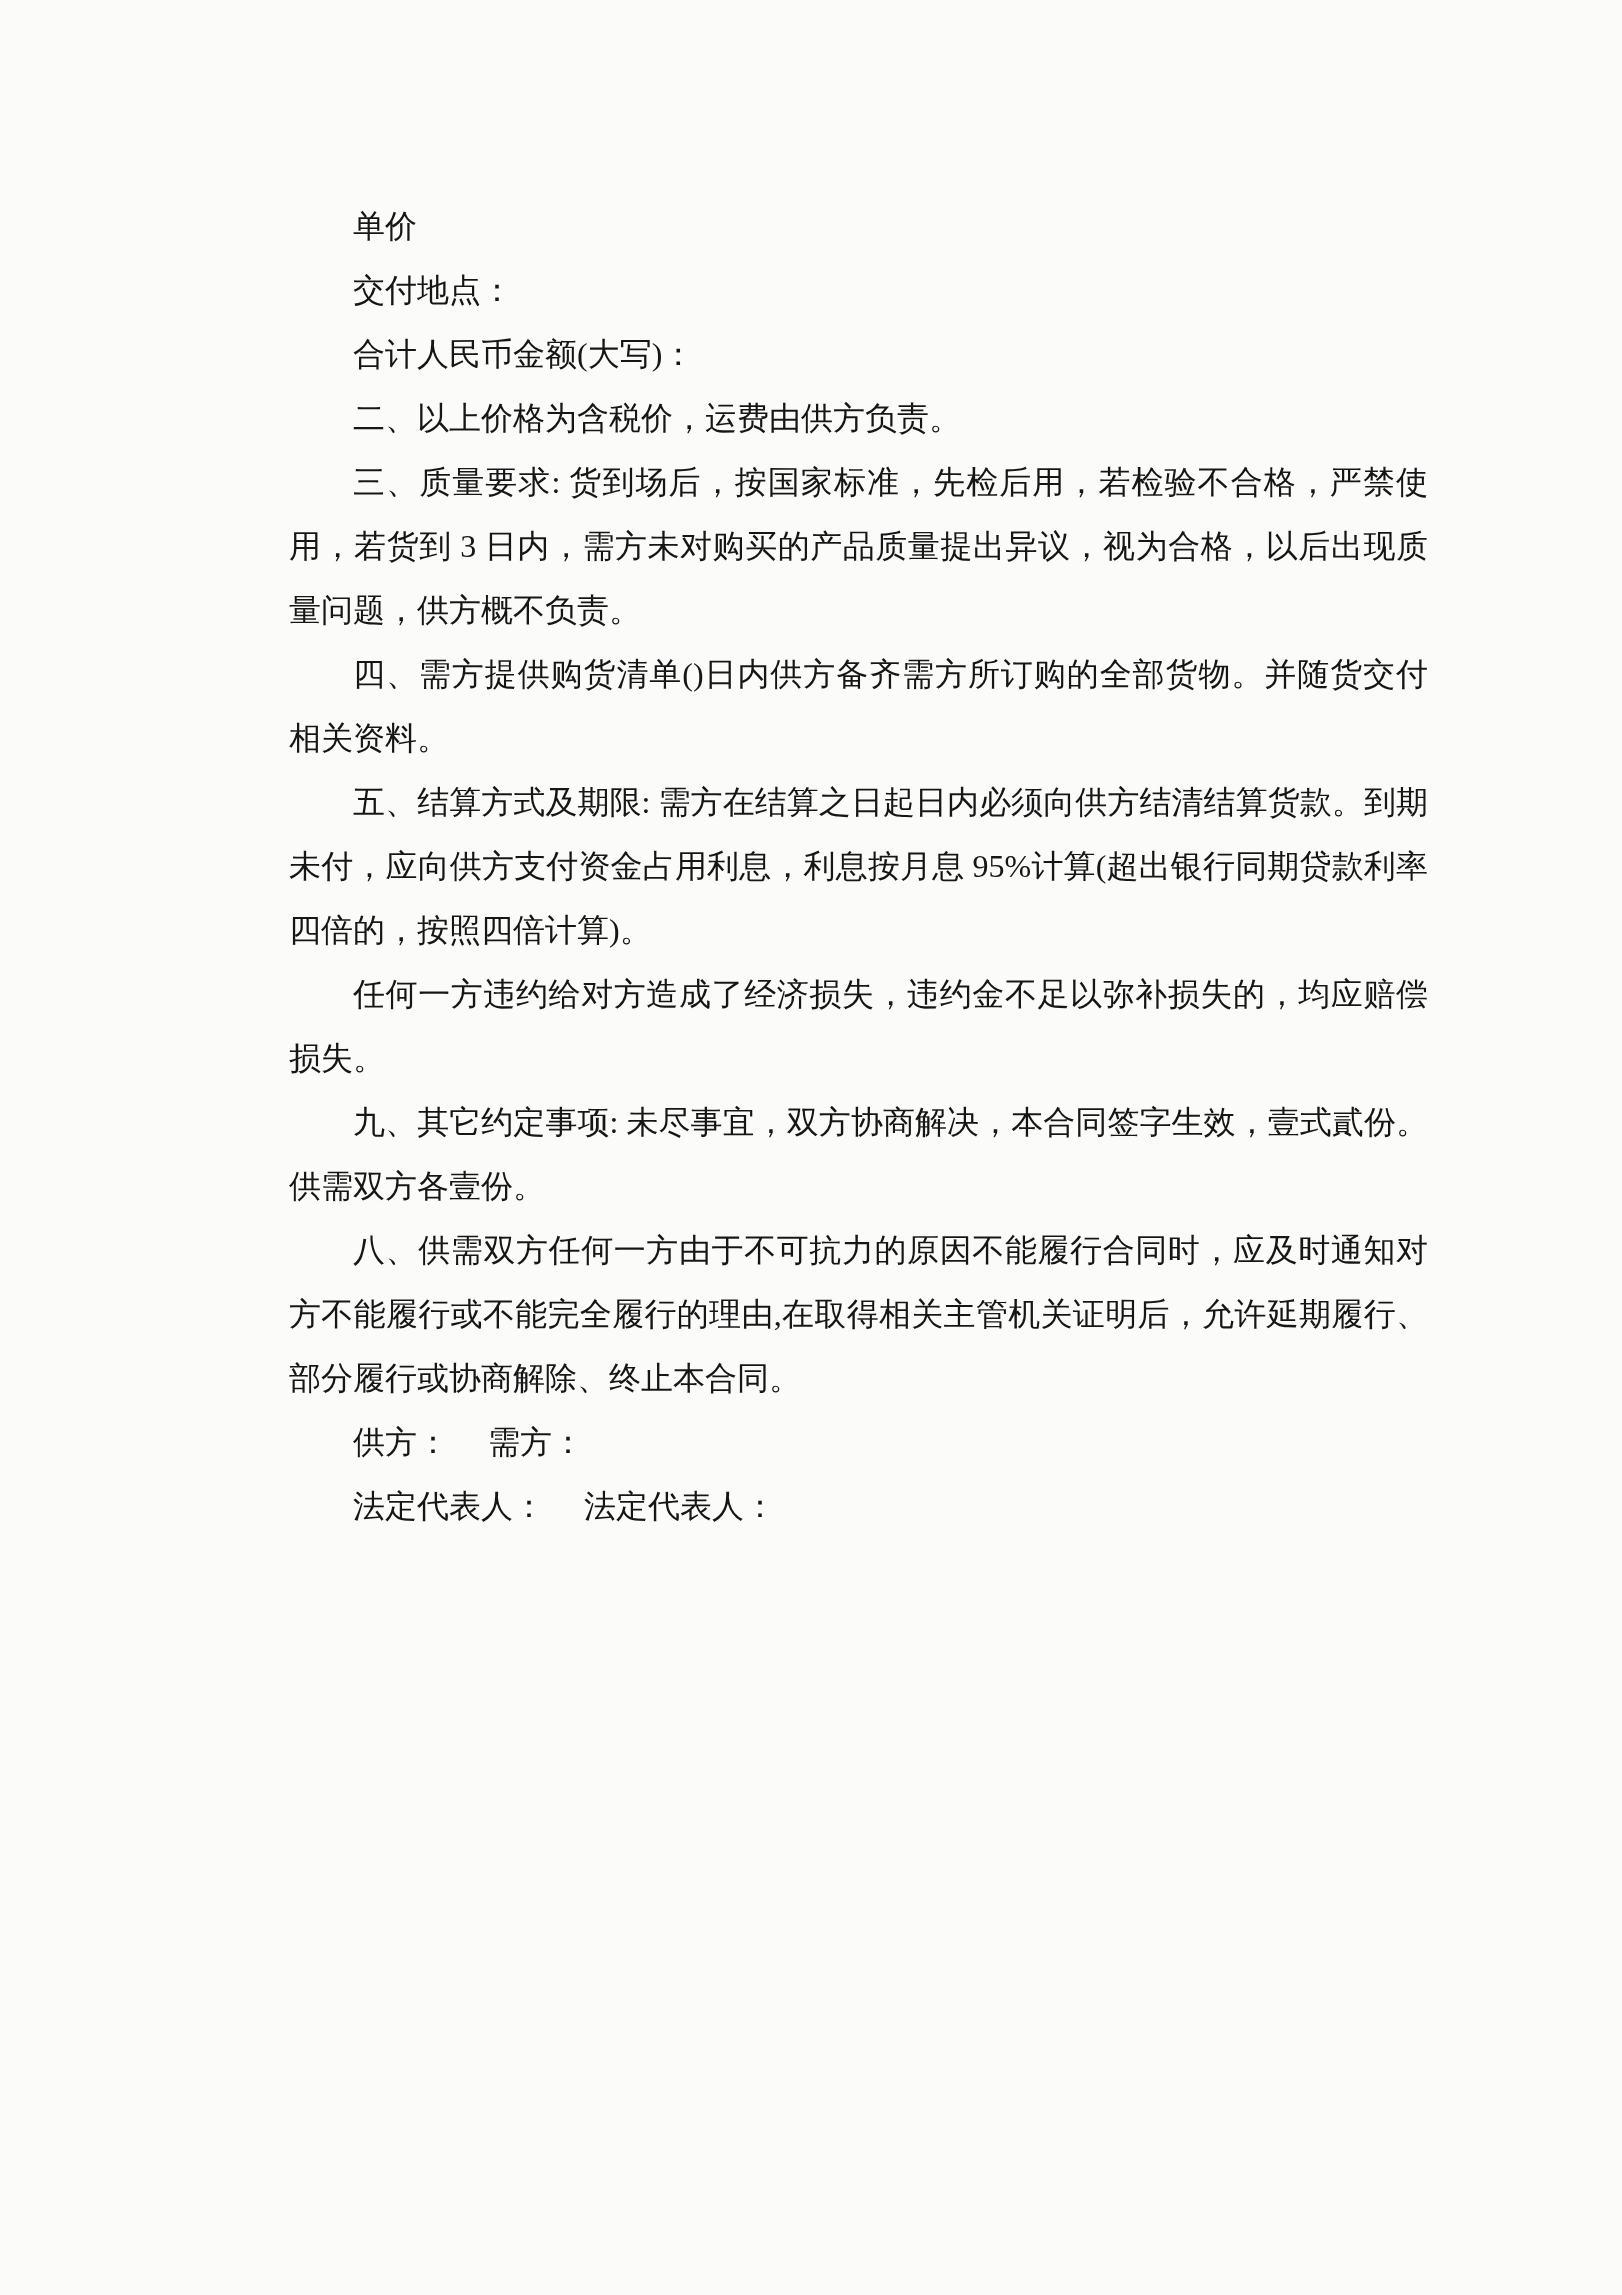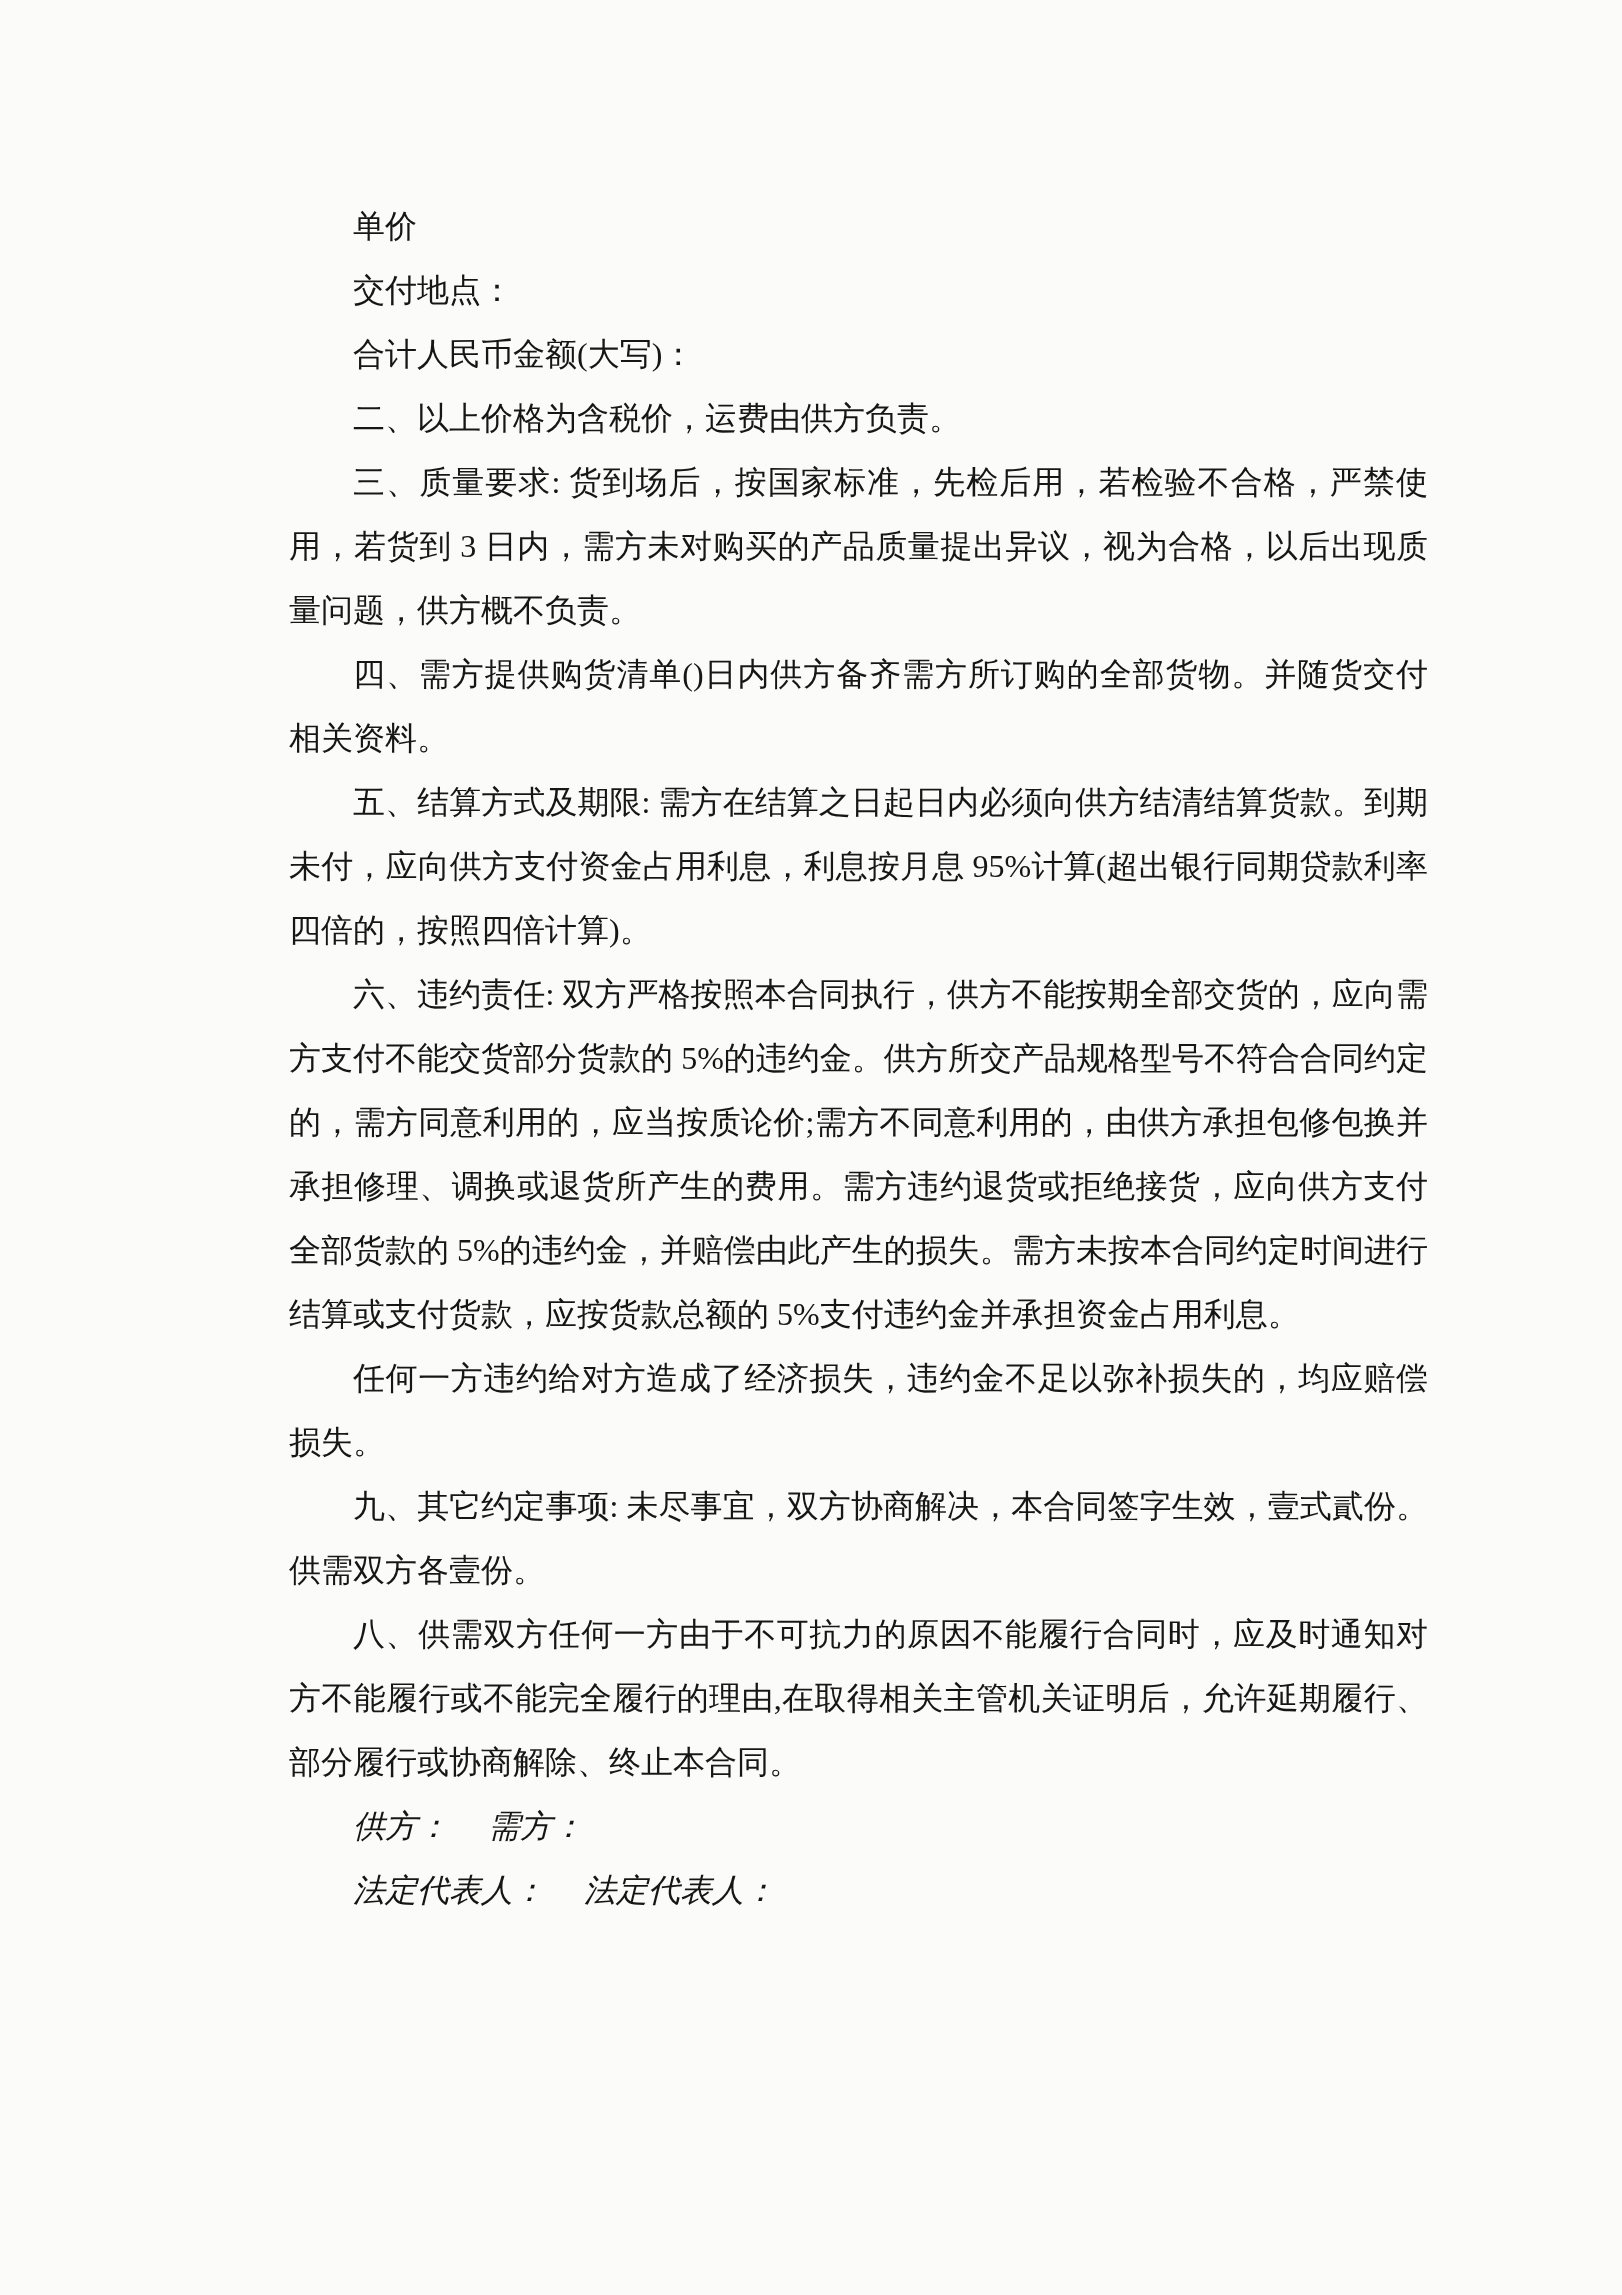--- a/index.html
+++ b/index.html
@@ -20,35 +20,34 @@
     color:var(--ink,#161616);
     text-align:justify;
     text-justify:inter-ideograph;
     word-break:normal;
     margin-left:44px;
   }
   .doc p{
     margin:0;
     text-indent:2em;
   }
-  .sig-row span{display:inline;font-style:italic;}
+  .sig-row span{display:inline;}
   .sig-b{margin-left:39px;}
 </style>
 </head>
 <body>
 
 <div class="doc">
   <p>单价</p>
   <p>交付地点：</p>
   <p>合计人民币金额(大写)：</p>
   <p>二、以上价格为含税价，运费由供方负责。</p>
   <p>三、质量要求: 货到场后，按国家标准，先检后用，若检验不合格，严禁使用，若货到 3 日内，需方未对购买的产品质量提出异议，视为合格，以后出现质量问题，供方概不负责。</p>
   <p>四、需方提供购货清单()日内供方备齐需方所订购的全部货物。并随货交付相关资料。</p>
   <p>五、结算方式及期限: 需方在结算之日起日内必须向供方结清结算货款。到期未付，应向供方支付资金占用利息，利息按月息 95%计算(超出银行同期贷款利率四倍的，按照四倍计算)。</p>
-  <p>六、违约责任: 双方严格按照本合同执行，供方不能按期全部交货的，应向需方支付不能交货部分货款的 5%的违约金。供方所交产品规格型号不符合合同约定的，需方同意利用的，应当按质论价;需方不同意利用的，由供方承担包修包换并承担修理、调换或退货所产生的费用。需方违约退货或拒绝接货，应向供方支付全部货款的 5%的违约金，并赔偿由此产生的损失。需方未按本合同约定时间进行结算或支付货款，应按货款总额的 5%支付违约金并承担资金占用利息。</p>
   <p>任何一方违约给对方造成了经济损失，违约金不足以弥补损失的，均应赔偿损失。</p>
   <p>九、其它约定事项: 未尽事宜，双方协商解决，本合同签字生效，壹式貳份。供需双方各壹份。</p>
   <p>八、供需双方任何一方由于不可抗力的原因不能履行合同时，应及时通知对方不能履行或不能完全履行的理由,在取得相关主管机关证明后，允许延期履行、部分履行或协商解除、终止本合同。</p>
   <p class="sig-row">
     <span>供方：</span><span class="sig-b">需方：</span>
   </p>
   <p class="sig-row">
     <span>法定代表人：</span><span class="sig-b">法定代表人：</span>
   </p>
 </div>

